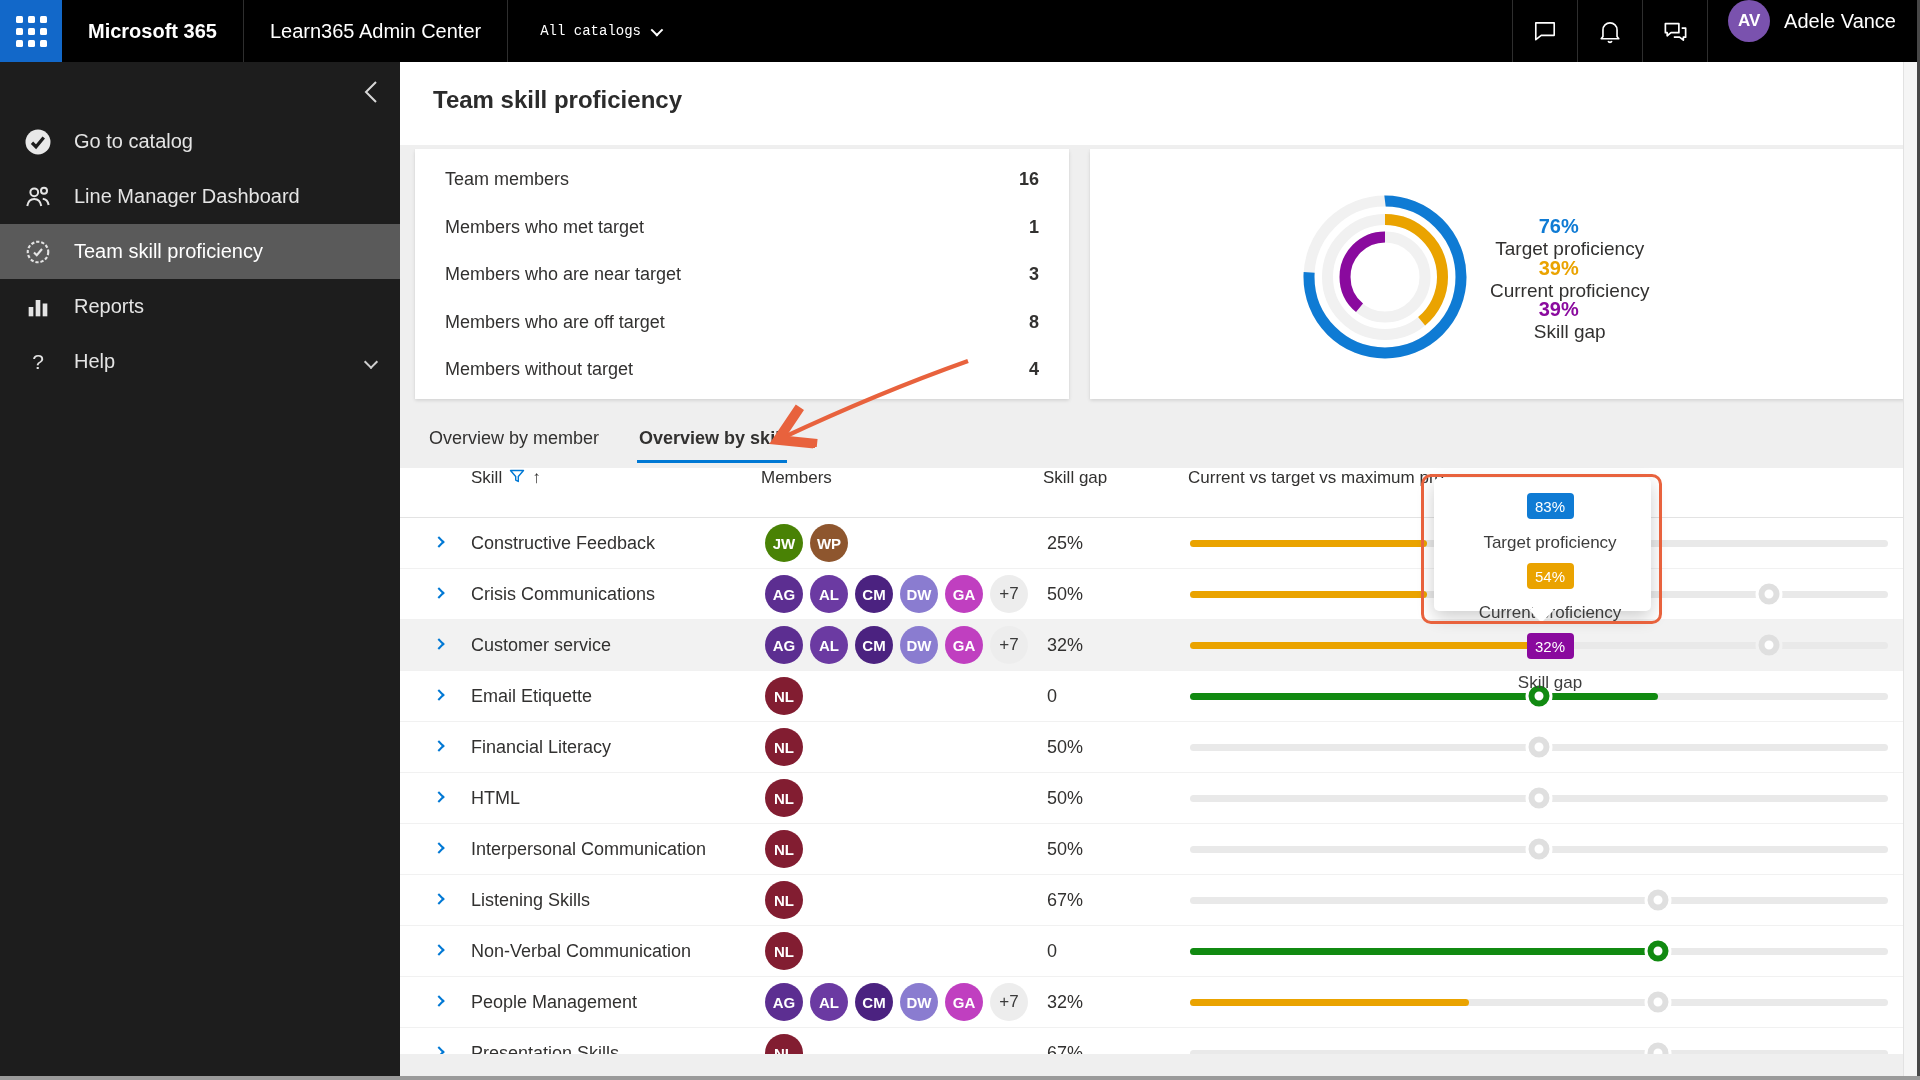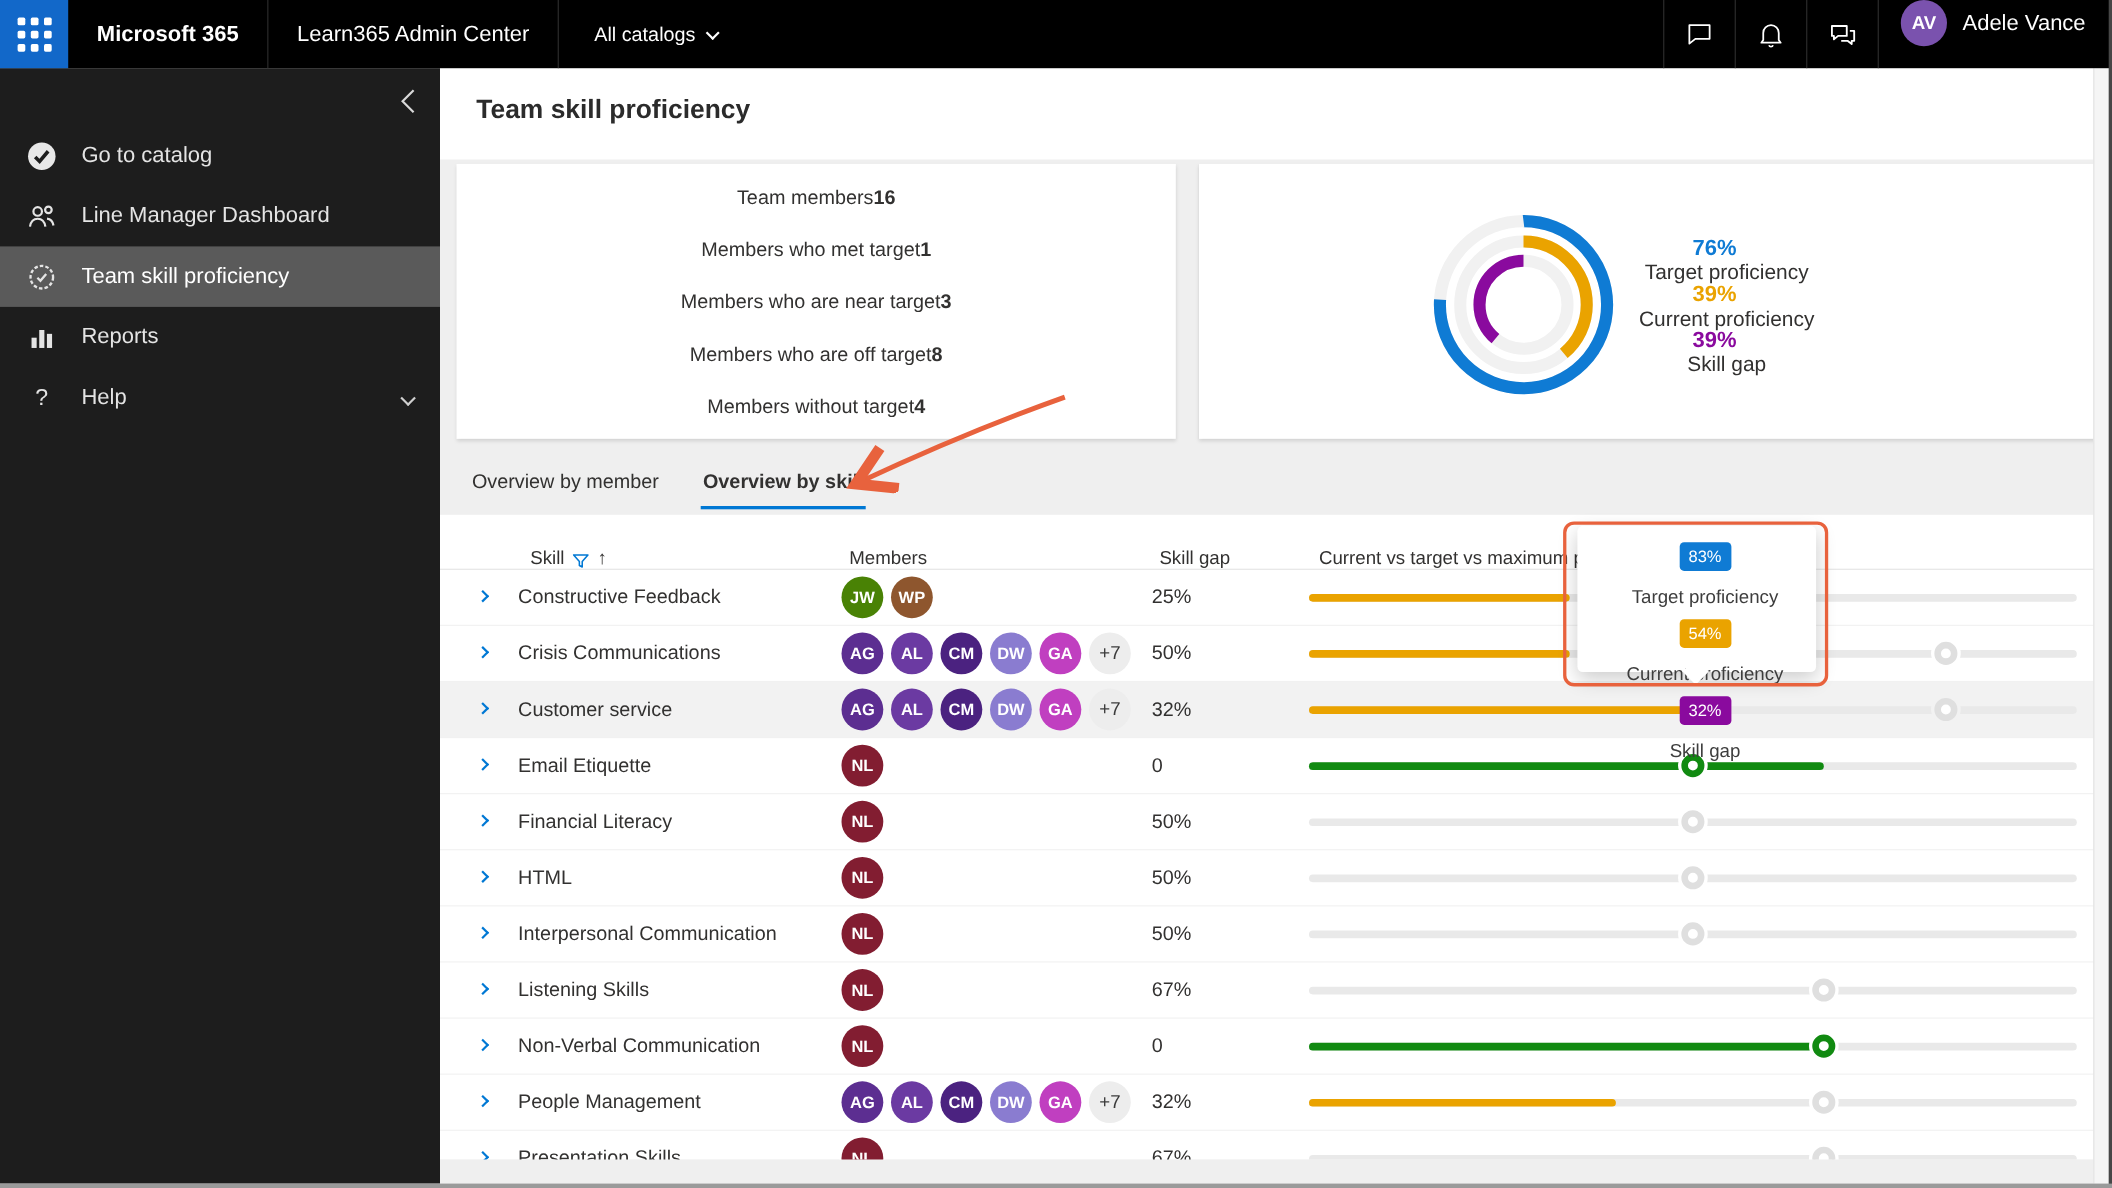--- a/index.html
+++ b/index.html
@@ -6,21 +6,21 @@
   html,body { width:1920px; height:1080px; overflow:hidden; }
   body { position:relative; background:#efefef; font-family:"Liberation Sans",sans-serif; color:#323130; }
 
   
   .topbar { position:absolute; top:0; left:0; width:1920px; height:62px; background:#000; display:flex; align-items:center; z-index:20; color:#fff; }
   .waffle { width:62px; height:62px; background:#1268C9; display:grid; grid-template-columns:repeat(3,7px); grid-template-rows:repeat(3,7px); gap:5px; align-content:center; justify-content:center; cursor:pointer; }
   .waffle i { background:#fff; border-radius:1.5px; }
   .tb-divider { width:1px; height:62px; background:#2e2e2e; }
   .tb-name { font-size:20px; font-weight:700; padding:0 26px; white-space:nowrap; }
   .tb-app { font-size:20px; font-weight:400; padding:0 26px; white-space:nowrap;text-align:center; }
-  .tb-cat { font-size:18px; padding:0 14px 0 32px; display:flex; align-items:center; gap:10px; cursor:pointer; }
+  .tb-cat { font-size:14px; padding:0 14px 0 32px; display:flex; align-items:center; gap:10px; cursor:pointer;font-family:Liberation Mono, monospace; }
   .tb-right { margin-left:auto; display:flex; align-items:flex-start; height:62px; }
   .tb-icon { width:64px; height:62px; display:flex; align-items:center; justify-content:center; cursor:pointer; }
   .tb-user { display:flex; align-items:center; gap:14px; padding:0 24px 0 20px; cursor:pointer; }
   .tb-avatar { width:42px; height:42px; border-radius:50%; background:#7A52AE; color:#fff; font-size:17px; font-weight:700; display:flex; align-items:center; justify-content:center; }
   .tb-username { font-size:20px; }
   .chev-down { width:9px; height:9px; border-right:2px solid #fff; border-bottom:2px solid #fff; transform:rotate(45deg) translateY(-2px); display:inline-block; }
 
   
   .sidebar { position:absolute; top:62px; left:0; width:400px; height:1014px; background:#1d1d1d; z-index:15; }
   .collapse { position:absolute; top:16px; right:16px; color:#d8d8d8; cursor:pointer; }
@@ -28,39 +28,39 @@
   .nav-item { height:55px; display:flex; align-items:center; padding:0 24px 0 22px; color:#e4e4e4; font-size:20px; cursor:pointer; }
   .nav-item.active { background:#5a5a5a; color:#fff; }
   .nav-icon { width:32px; height:32px; margin-right:20px; display:flex; align-items:center; justify-content:center; flex:0 0 32px; font-size:21px; color:#e4e4e4; }
   .nav-chev { margin-left:auto; width:10px; height:10px; border-right:2px solid #cfcfcf; border-bottom:2px solid #cfcfcf; transform:rotate(45deg); }
 
   
   .titlebar { position:absolute; left:400px; top:62px; width:1506px; height:83px; background:#fff; z-index:1; }
   .page-title { position:absolute; left:33px; top:24px; font-size:24px; font-weight:700; color:#2b2b2b; }
   .card { position:absolute; background:#fff; box-shadow:0 1.6px 3.6px rgba(0,0,0,.13), 0 .3px .9px rgba(0,0,0,.11); z-index:2; }
   .stats-card { left:415px; top:149px; width:654px; height:250px; padding:7px 30px 0 30px; }
-  .stat-row { height:47.5px; display:flex; align-items:center; justify-content:center; }
+  .stat-row { height:47.5px; display:flex; align-items:center; justify-content:space-between; }
   .stat-label { font-size:18px; }
   .stat-value { font-size:18px; font-weight:700; }
   .donut-card { left:1090px; top:149px; width:816px; height:250px; }
   .donut-svg { position:absolute; left:210px; top:43px; }
   .legend { position:absolute; left:400px; top:66px; }
   .legend-row { height:41.5px; display:flex; align-items:center;flex-direction:column; }
   .legend-val { width:62px; font-size:20px; font-weight:700; }
   .legend-label { font-size:19px; color:#323130; }
 
   
   .tabs { position:absolute; left:427px; top:424px; display:flex; gap:36px; z-index:2; }
   .tab { font-size:18px; padding:4px 2px 11px 2px; border-bottom:3px solid transparent; cursor:pointer; color:#323130; }
   .tab.active { font-weight:700; border-bottom-color:#0078d4; }
 
   
   .table { position:absolute; left:400px; top:468px; width:1506px; height:586px; background:#fff; overflow:hidden; z-index:2; }
   .thead { position:relative; height:50px; border-bottom:1px solid #e3e3e3; font-size:17px; }
-  .th { position:absolute; top:0; height:50px; display:flex; align-items:flex-end; gap:7px; white-space:nowrap;margin-left:11px; }
+  .th { position:absolute; top:0; height:50px; display:flex; align-items:flex-start; gap:7px; white-space:nowrap; }
   .th-skill { left:71px; } .th-members { left:361px; } .th-gap { left:643px; } .th-prof { left:788px; }
   .sort-arrow { font-size:17px; color:#323130; }
   .trow { position:relative; height:51px; border-bottom:1px solid #f1f1f1; --rowbg:#fff; }
   .trow.hl { background:#f2f2f2; --rowbg:#f2f2f2; }
   .row-chev { position:absolute; left:32px; top:50%; transform:translateY(-50%); width:18px; height:18px; cursor:pointer; }
   .row-chev i { position:absolute; left:3px; top:4px; width:8px; height:8px; border-right:2px solid #0078d4; border-top:2px solid #0078d4; transform:rotate(45deg); }
   .cell-skill { position:absolute; left:71px; top:50%; transform:translateY(-50%); font-size:18px; white-space:nowrap; }
   .cell-members { position:absolute; left:365px; top:50%; transform:translateY(-50%); display:flex; }
   .avatar { width:38px; height:38px; border-radius:50%; color:#fff; font-size:15px; font-weight:700; display:flex; align-items:center; justify-content:center; margin-right:7px; box-shadow:0 0 0 2px var(--rowbg); }
   .avatar.more { background:#ededed; color:#3b3b3b; font-weight:400; font-size:17px; box-shadow:none; }

